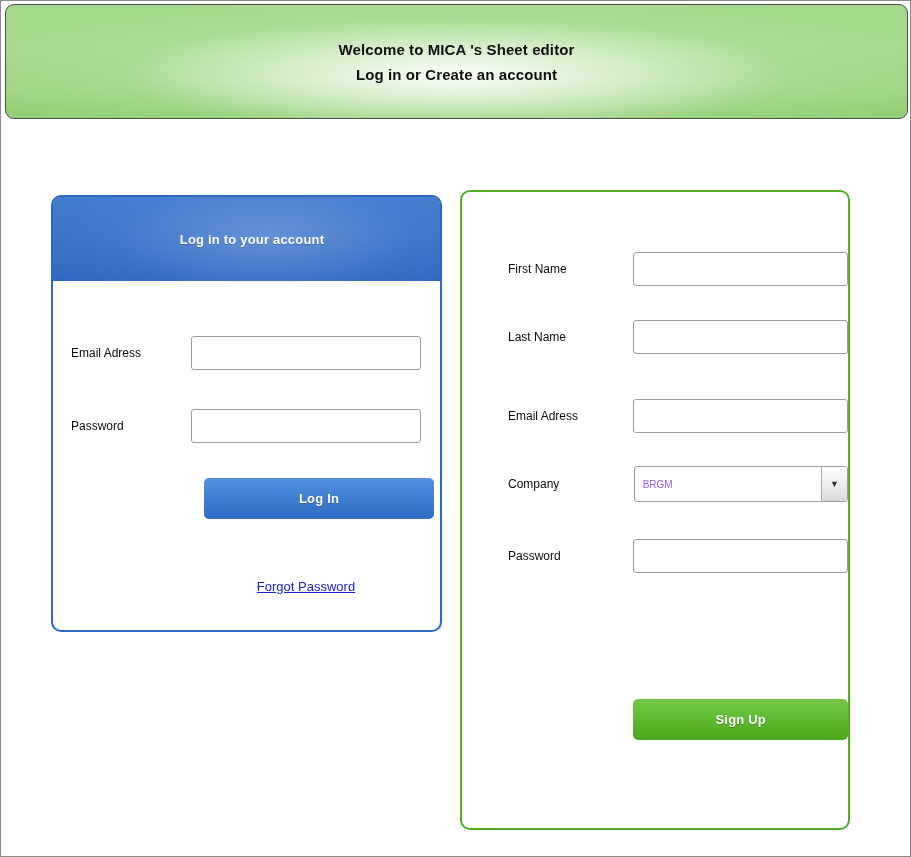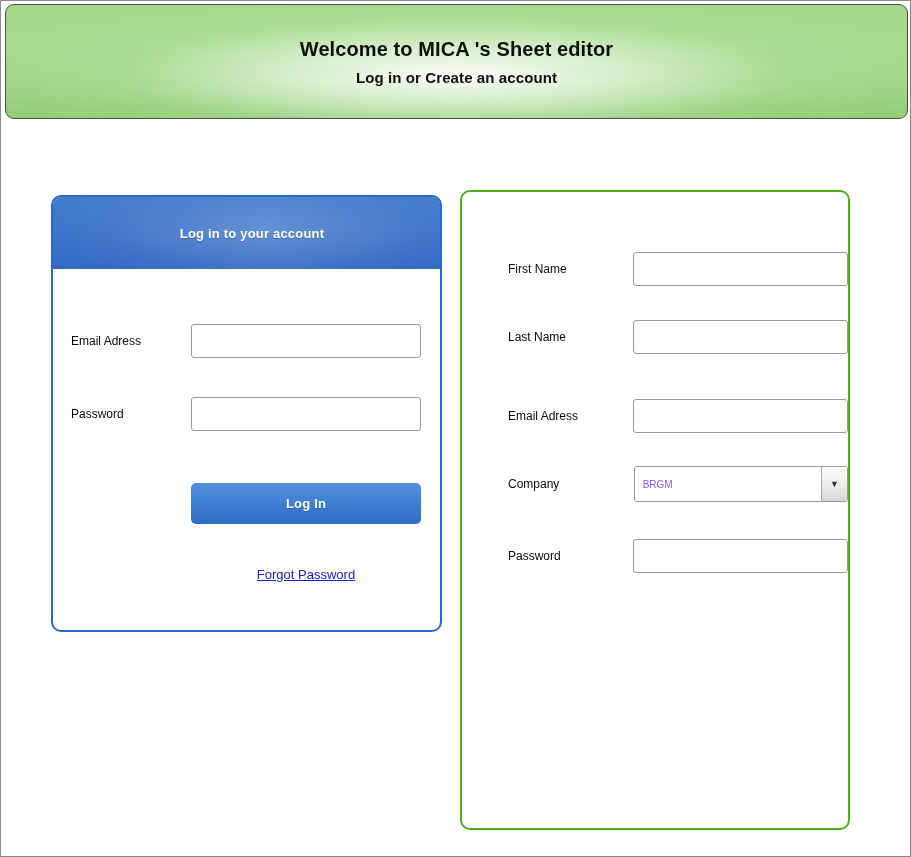--- a/index.html
+++ b/index.html
@@ -37,21 +37,21 @@
         rgba(255,255,255,0.55) 35%,
         rgba(255,255,255,0.08) 68%,
         rgba(255,255,255,0) 100%),
       linear-gradient(180deg, #a3d98a 0%, #a6db8e 35%, #9ed584 75%, #92cf76 100%);
     display: flex;
     flex-direction: column;
     align-items: center;
     justify-content: center;
   }
   .header-title {
-    font-size: 20px;
+    font-size: 15px;
     font-weight: bold;
     color: #101010;
     letter-spacing: 0.1px;
     margin-bottom: 8px;
   }
   .header-subtitle {
     font-size: 15px;
     font-weight: bold;
     color: #101010;
     letter-spacing: 0.1px;
@@ -73,21 +73,21 @@
   }
   .panel-signup {
     left: 459px;
     top: 189px;
     width: 390px;
     height: 640px;
     border: 2px solid #4fad1f;
   }
 
   .panel-header {
-    height: 72px;
+    height: 84px;
     border-radius: 7px 7px 0 0;
     display: flex;
     align-items: center;
     justify-content: center;
     position: relative;
     overflow: hidden;
     padding-left: 11px;
   }
   .panel-header-blue {
     background:
@@ -236,21 +236,21 @@
       <div class="field-row" style="top:55px;">
         <span class="field-label login-label">Email Adress</span>
         <input class="text-input login-input" type="text" value="" style="">
       </div>
 
       <div class="field-row" style="top:128px;">
         <span class="field-label login-label">Password</span>
         <input class="text-input login-input" type="password" value="" style="">
       </div>
 
-      <div class="field-row" style="top:217px;">
+      <div class="field-row" style="top:200px;margin-left:13px;">
         <span class="login-label"></span>
         <button class="primary-btn btn-login">Log In</button>
       </div>
 
       <div class="field-row" style="top:288px;">
         <span class="login-label"></span>
         <span style="width:230px; text-align:center;">
           <a class="forgot-link" href="#">Forgot Password </a>
         </span>
       </div>
@@ -285,17 +285,21 @@
           </span>
         </div>
       </div>
 
       <div class="field-row" style="top:347px;">
         <span class="field-label signup-label">Password</span>
         <input class="text-input signup-input" type="password" value="" style="">
       </div>
 
 
+      <div class="field-row" style="top:507px; height:41px;">
+        <span class="signup-label"></span>
+        <button class="primary-btn btn-signup">Sign Up</button>
+      </div>
 
     </div>
   </div>
 
 </div>
 
 </body></html>

